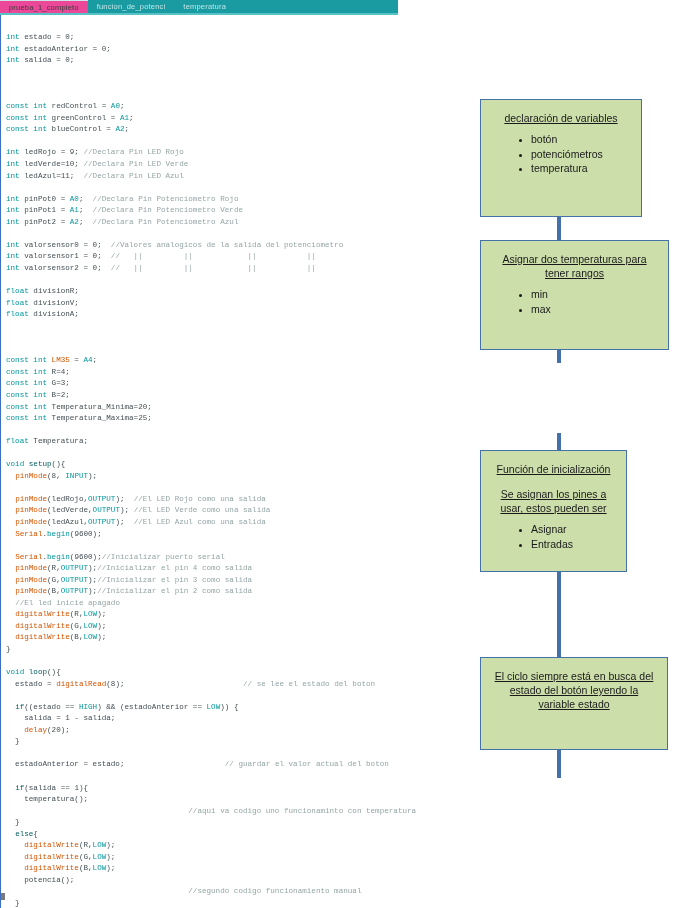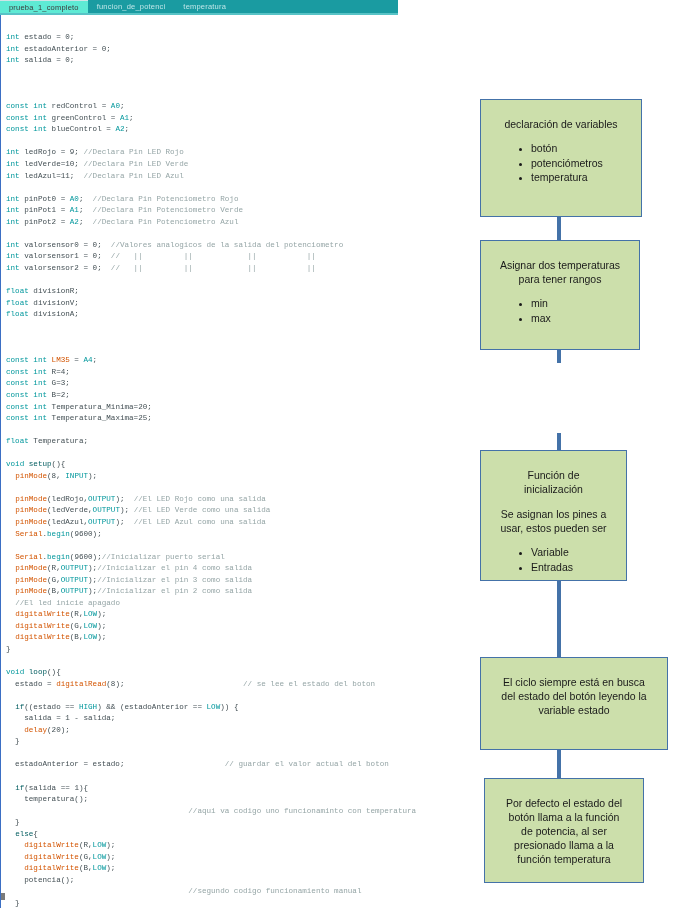--- a/index.html
+++ b/index.html
@@ -23,21 +23,21 @@
   .tab{
     font-family:"Liberation Sans", sans-serif;
     font-size:7.5px;
     color:#bfe6e8;
     display:flex;align-items:center;justify-content:center;
     padding:0 9px;
     white-space:nowrap;
     letter-spacing:.2px;
   }
   .tab.active{
-    background:#5eead4;
+    background:#ec4899;
     color:#3c3c3c;
     border-top:1px solid #cfe4e6;
   }
   #tabbar-underline{
     position:absolute;left:0;top:13px;width:398px;height:1.5px;
     background:#58c3c6;
   }
 
   
   #gutter{
@@ -79,21 +79,21 @@
     background:#ccdfab;
     border:1.4px solid #4472a8;
     box-sizing:border-box;
     color:#1a1a1a;
     font-family:"Liberation Sans", sans-serif;
     font-size:10.5px;
     line-height:14px;
     text-align:center;
     padding:7px 8px 6px 8px;
   }
-  .fbox p{margin:10px;}
+  .fbox p{margin:4px;text-decoration:underline;}
   .fbox ul{
     margin:7px 0 0 0;
     padding-left:42px;
     text-align:left;
     list-style-type:disc;
   }
   .fbox li{margin:0;line-height:14.5px;}
   .fbox li::marker{font-size:9px;}
   .conn{
     position:absolute;
@@ -127,34 +127,31 @@
     <div class="conn" style="top: 572px; left: 87px; height: 85px;"></div>
     <div class="conn" style="top: 750px; left: 87px; height: 28px;"></div>
     <div class="fbox" style="top: 99px; left: 10px; width: 162px; min-height: 118px;">
       <p>declaración de variables</p>
       <ul>
         <li>botón</li>
         <li>potenciómetros</li>
         <li>temperatura</li>
       </ul>
     </div>
-    <div class="fbox" style="top: 240px; left: 10px; width: 160px; min-height: 110px;">
+    <div class="fbox" style="top: 240px; left: 10px; width: 189px; min-height: 110px;">
       <p>Asignar dos temperaturas para tener rangos</p>
       <ul>
         <li>min</li>
         <li>max</li>
       </ul>
     </div>
     <div class="fbox" style="top: 450px; left: 10px; width: 147px; min-height: 122px;">
       <p>Función de inicialización</p>
       <p style="margin-top: 11px;">Se asignan los pines a usar, estos pueden ser</p>
       <ul>
-        <li>Variable</li>
+        <li>Asignar</li>
         <li>Entradas</li>
       </ul>
     </div>
     <div class="fbox" style="top: 657px; left: 10px; width: 188px; min-height: 93px;">
       <p>El ciclo siempre está en busca del estado del botón leyendo la variable estado</p>
     </div>
-    <div class="fbox" style="top: 778px; left: 14px; width: 160px; min-height: 105px;">
-      <p>Por defecto el estado del botón llama a la función de potencia, al ser presionado llama a la función temperatura</p>
-    </div>
   </div>
 
 </body></html>

